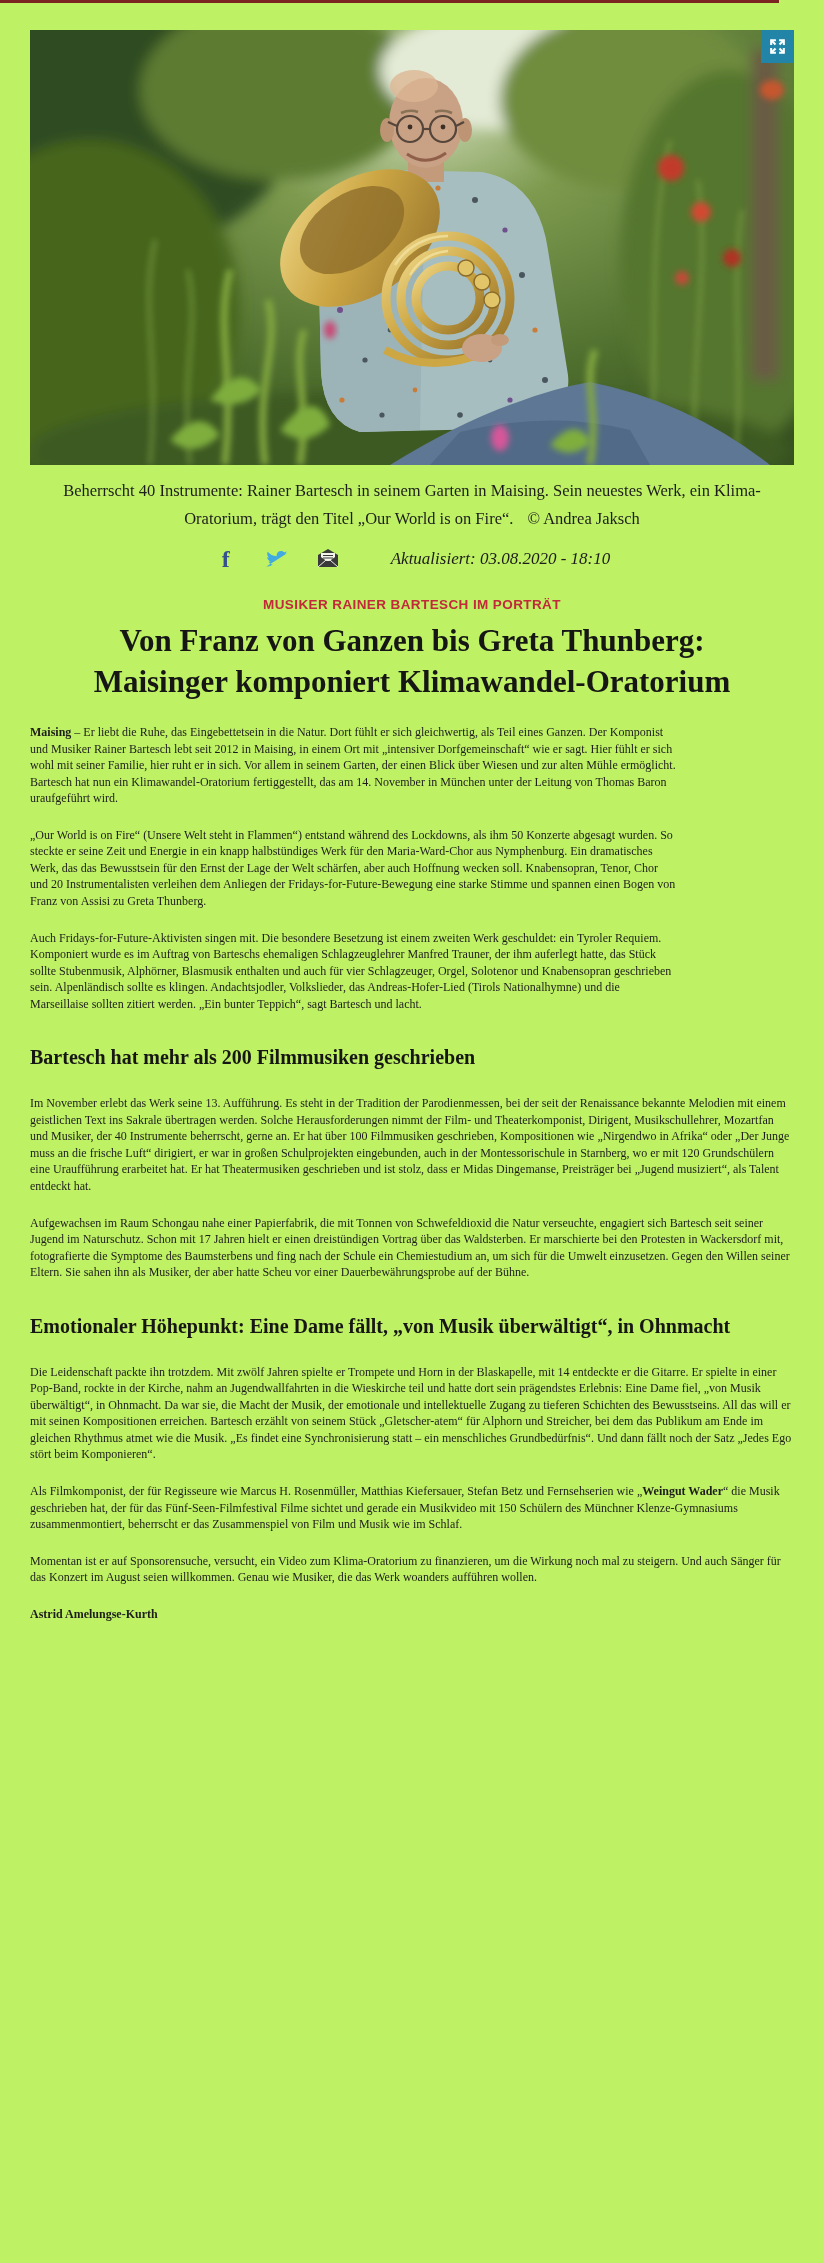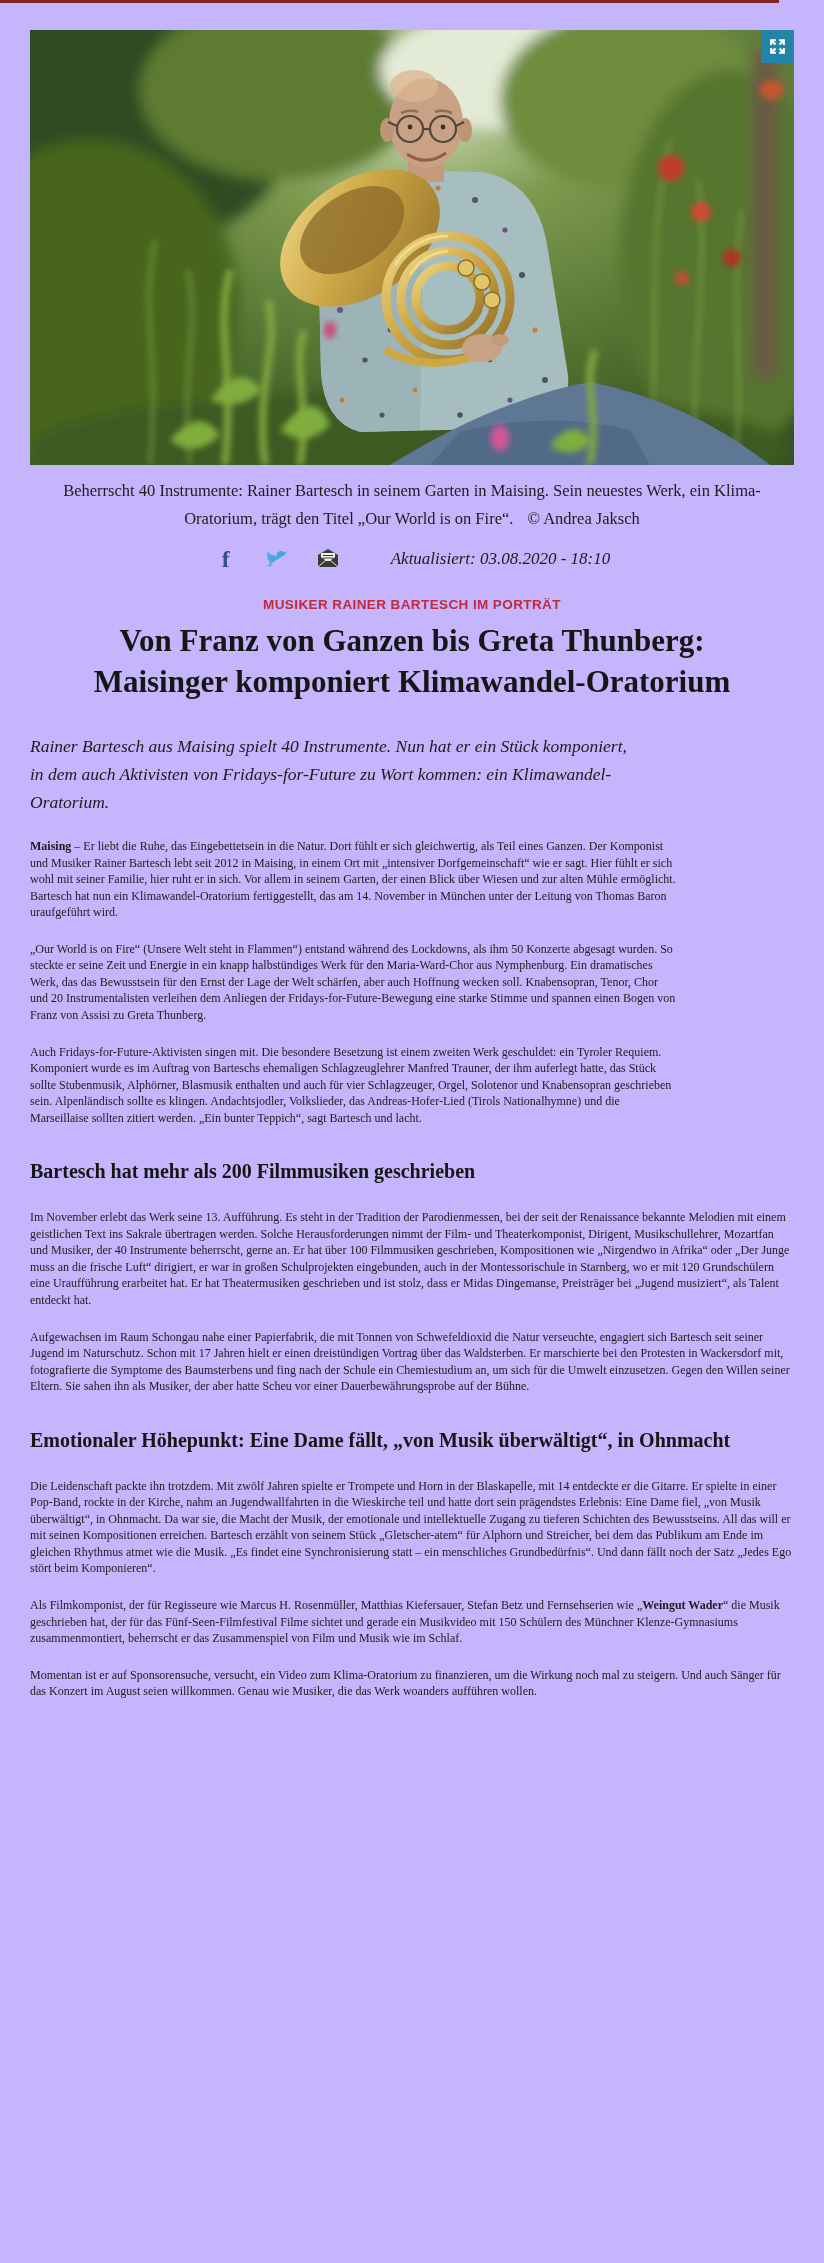--- a/index.html
+++ b/index.html
@@ -3,21 +3,21 @@
 <meta charset="utf-8">
 <style>
   html,body { margin:0; padding:0; }
   body {
     width:824px;
     background:#f5f4ea;
     font-family:"Liberation Serif", serif;
     color:#1d1d1b;
     -webkit-font-smoothing:antialiased;
   }
-  .page { position:relative; width:824px; min-height:2263px; background:#c4b5fd; overflow:hidden; }
+  .page { position:relative; width:824px; min-height:2263px; background:#bef264; overflow:hidden; }
   .topbar { width:779px; height:3px; background:#7b2422; }
 
   
   .photo-wrap { position:relative; margin:27px 30px 0 30px; width:764px; height:435px; }
   .photo-svg { display:block; width:764px; height:435px; }
   .expand-btn {
     position:absolute; top:0; right:0; width:33px; height:33px;
     background:#2285a8; display:flex; align-items:center; justify-content:center;
     cursor:pointer;
   }
@@ -244,21 +244,20 @@
         <path stroke="#f5f4ea" stroke-width="1" fill="none" d="M2 20 L10 13 M22 20 L14 13"></path>
       </svg>
     </span>
     <span class="updated">Aktualisiert: 03.08.2020 - 18:10</span>
   </div>
 
   <div class="kicker">MUSIKER RAINER BARTESCH IM PORTRÄT</div>
 
   <h1>Von Franz von Ganzen bis Greta Thunberg: Maisinger komponiert Klimawandel-Oratorium</h1>
 
-  <p class="lede">Rainer Bartesch aus Maising spielt 40 Instrumente. Nun hat er ein Stück komponiert, in dem auch Aktivisten von Fridays-for-Future zu Wort kommen: ein Klimawandel-Oratorium.</p>
 
   <div class="article">
     <div class="col-narrow">
       <p><span class="b">Maising</span><span> – Er liebt die Ruhe, das Eingebettetsein in die Natur. Dort fühlt er sich gleichwertig, als Teil eines Ganzen. Der Komponist und Musiker Rainer Bartesch lebt seit 2012 in Maising, in einem Ort mit „intensiver Dorfgemeinschaft“ wie er sagt. Hier fühlt er sich wohl mit seiner Familie, hier ruht er in sich. Vor allem in seinem Garten, der einen Blick über Wiesen und zur alten Mühle ermöglicht. Bartesch hat nun ein Klimawandel-Oratorium fertiggestellt, das am 14. November in München unter der Leitung von Thomas Baron uraufgeführt wird.</span></p>
       <p>„Our World is on Fire“ (Unsere Welt steht in Flammen“) entstand während des Lockdowns, als ihm 50 Konzerte abgesagt wurden. So steckte er seine Zeit und Energie in ein knapp halbstündiges Werk für den Maria-Ward-Chor aus Nymphenburg. Ein dramatisches Werk, das das Bewusstsein für den Ernst der Lage der Welt schärfen, aber auch Hoffnung wecken soll. Knabensopran, Tenor, Chor und 20 Instrumentalisten verleihen dem Anliegen der Fridays-for-Future-Bewegung eine starke Stimme und spannen einen Bogen von Franz von Assisi zu Greta Thunberg.</p>
       <p>Auch Fridays-for-Future-Aktivisten singen mit. Die besondere Besetzung ist einem zweiten Werk geschuldet: ein Tyroler Requiem. Komponiert wurde es im Auftrag von Barteschs ehemaligen Schlagzeuglehrer Manfred Trauner, der ihm auferlegt hatte, das Stück sollte Stubenmusik, Alphörner, Blasmusik enthalten und auch für vier Schlagzeuger, Orgel, Solotenor und Knabensopran geschrieben sein. Alpenländisch sollte es klingen. Andachtsjodler, Volkslieder, das Andreas-Hofer-Lied (Tirols Nationalhymne) und die Marseillaise sollten zitiert werden. „Ein bunter Teppich“, sagt Bartesch und lacht.</p>
     </div>
 
     <h2>Bartesch hat mehr als 200 Filmmusiken geschrieben</h2>
 
@@ -266,16 +265,17 @@
       <p>Im November erlebt das Werk seine 13. Aufführung. Es steht in der Tradition der Parodienmessen, bei der seit der Renaissance bekannte Melodien mit einem geistlichen Text ins Sakrale übertragen werden. Solche Herausforderungen nimmt der Film- und Theaterkomponist, Dirigent, Musikschullehrer, Mozartfan und Musiker, der 40 Instrumente beherrscht, gerne an. Er hat über 100 Filmmusiken geschrieben, Kompositionen wie „Nirgendwo in Afrika“ oder „Der Junge muss an die frische Luft“ dirigiert, er war in großen Schulprojekten eingebunden, auch in der Montessorischule in Starnberg, wo er mit 120 Grundschülern eine Uraufführung erarbeitet hat. Er hat Theatermusiken geschrieben und ist stolz, dass er Midas Dingemanse, Preisträger bei „Jugend musiziert“, als Talent entdeckt hat.</p>
       <p>Aufgewachsen im Raum Schongau nahe einer Papierfabrik, die mit Tonnen von Schwefeldioxid die Natur verseuchte, engagiert sich Bartesch seit seiner Jugend im Naturschutz. Schon mit 17 Jahren hielt er einen dreistündigen Vortrag über das Waldsterben. Er marschierte bei den Protesten in Wackersdorf mit, fotografierte die Symptome des Baumsterbens und fing nach der Schule ein Chemiestudium an, um sich für die Umwelt einzusetzen. Gegen den Willen seiner Eltern. Sie sahen ihn als Musiker, der aber hatte Scheu vor einer Dauerbewährungsprobe auf der Bühne.</p>
     </div>
 
     <h2>Emotionaler Höhepunkt: Eine Dame fällt, „von Musik überwältigt“, in Ohnmacht</h2>
 
     <div class="col-wide">
       <p>Die Leidenschaft packte ihn trotzdem. Mit zwölf Jahren spielte er Trompete und Horn in der Blaskapelle, mit 14 entdeckte er die Gitarre. Er spielte in einer Pop-Band, rockte in der Kirche, nahm an Jugendwallfahrten in die Wieskirche teil und hatte dort sein prägendstes Erlebnis: Eine Dame fiel, „von Musik überwältigt“, in Ohnmacht. Da war sie, die Macht der Musik, der emotionale und intellektuelle Zugang zu tieferen Schichten des Bewusstseins. All das will er mit seinen Kompositionen erreichen. Bartesch erzählt von seinem Stück „Gletscher-atem“ für Alphorn und Streicher, bei dem das Publikum am Ende im gleichen Rhythmus atmet wie die Musik. „Es findet eine Synchronisierung statt – ein menschliches Grundbedürfnis“. Und dann fällt noch der Satz „Jedes Ego stört beim Komponieren“.</p>
       <p><span>Als Filmkomponist, der für Regisseure wie Marcus H. Rosenmüller, Matthias Kiefersauer, Stefan Betz und Fernsehserien wie „</span><span class="b">Weingut Wader</span><span>“ die Musik geschrieben hat, der für das Fünf-Seen-Filmfestival Filme sichtet und gerade ein Musikvideo mit 150 Schülern des Münchner Klenze-Gymnasiums zusammenmontiert, beherrscht er das Zusammenspiel von Film und Musik wie im Schlaf.</span></p>
       <p>Momentan ist er auf Sponsorensuche, versucht, ein Video zum Klima-Oratorium zu finanzieren, um die Wirkung noch mal zu steigern. Und auch Sänger für das Konzert im August seien willkommen. Genau wie Musiker, die das Werk woanders aufführen wollen.</p>
+      <p class="author">Astrid Amelungse-Kurth</p>
     </div>
   </div>
 
 </div>
 
 </body></html>

